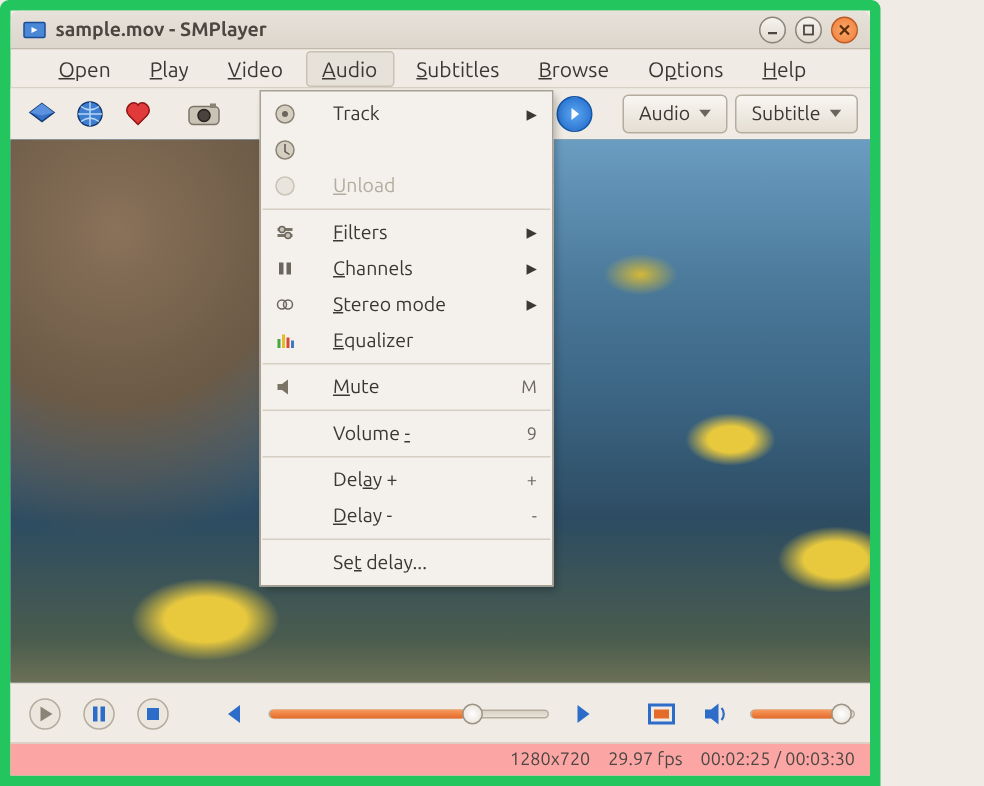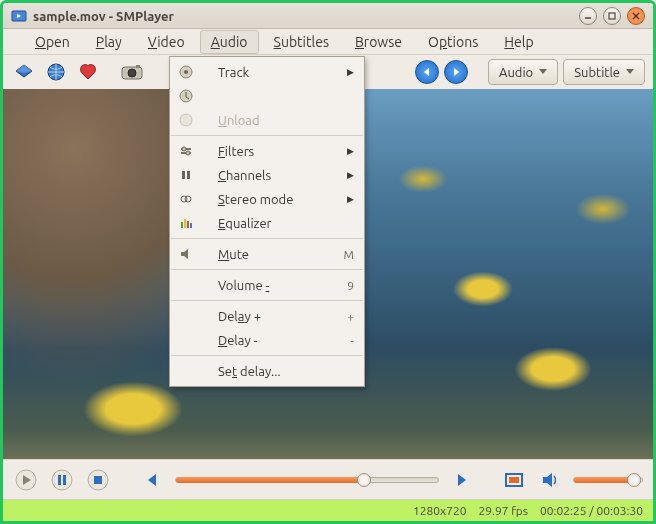--- a/index.html
+++ b/index.html
@@ -1,17 +1,17 @@
 <!DOCTYPE html>
 <html><head>
 <meta charset="utf-8">
 <style>
   * { box-sizing: border-box; margin: 0; padding: 0; font-family: "Ubuntu", "Liberation Sans", sans-serif; }
   body { width: 656px; height: 524px; background: #f0ece5; overflow: hidden; }
-  .window { width: 656px; height: 524px; border: 3px solid #22c55e; border-radius: 6px 6px 0 0; display: flex; flex-direction: column; background: #f0ece5; position: relative; }
+  .window { width: 587px; height: 524px; border: 7px solid #22c55e; border-radius: 6px 6px 0 0; display: flex; flex-direction: column; background: #f0ece5; position: relative; }
   .titlebar { height: 26px; background: linear-gradient(#e7e2da, #dcd6cc); border-bottom: 1px solid #c1b9ab; display: flex; align-items: center; padding: 0 8px; border-radius: 6px 6px 0 0; }
   .title-icon { width: 16px; height: 16px; margin-right: 6px; display: inline-flex; }
   .title-text { font-size: 13px; font-weight: bold; color: #4b4640; flex: 1; }
   .win-controls { display: flex; gap: 6px; }
   .win-btn { width: 18px; height: 18px; border-radius: 9px; border: 1px solid #8b847a; background: linear-gradient(#f6f3ee, #e1dbd0); display: flex; align-items: center; justify-content: center; cursor: pointer; }
   .win-btn.close { background: radial-gradient(#fca96a, #ef7d3b); border-color: #bb5a22; }
   .menubar { height: 26px; display: flex; align-items: center; padding: 0 21px; gap: 4px; border-bottom: 1px solid #d7d0c4; }
   .menu-item { padding: 4px 11px; font-size: 14px; color: #3b3833; cursor: pointer; border-radius: 3px; }
   .menu-item.active { background: #e7e2d9; border: 1px solid #c9c1b3; padding: 3px 10px; }
   .menu-item u { text-decoration: underline; }
@@ -41,21 +41,21 @@
   .dd-arrow { font-size: 9px; color: #3b3833; }
   .dd-sep { height: 1px; background: #d5cfc2; margin: 3px 1px; }
   .playbar { height: 40px; display: flex; align-items: center; padding: 0 10px; gap: 10px; background: #f0ece5; border-top: 1px solid #ddd6c9; }
   .play-btn { width: 26px; height: 26px; display: flex; align-items: center; justify-content: center; cursor: pointer; }
   .prog-track { flex: 1; height: 6px; background: linear-gradient(#d9d3c6, #e8e3d7); border: 1px solid #b4ac9e; border-radius: 3px; position: relative; }
   .prog-fill { position: absolute; left: 0; top: -1px; bottom: -1px; width: 70%; background: linear-gradient(#f79b5f, #e56b2a); border-radius: 3px; }
   .prog-thumb { position: absolute; left: 69%; top: -5px; width: 14px; height: 14px; background: radial-gradient(#fff,#e4ded3); border: 1px solid #9c9485; border-radius: 7px; cursor: pointer; }
   .vol-track { width: 70px; height: 6px; background: linear-gradient(#d9d3c6,#e8e3d7); border: 1px solid #b4ac9e; border-radius: 3px; position: relative; }
   .vol-fill { position: absolute; left: 0; top:-1px; bottom:-1px; width: 82%; background: linear-gradient(#f79b5f,#e56b2a); border-radius:3px; }
   .vol-thumb { position: absolute; left: 78%; top: -5px; width: 14px; height: 14px; background: radial-gradient(#fff,#e4ded3); border:1px solid #9c9485; border-radius:7px; cursor:pointer; }
-  .statusbar { height: 22px; background: #bef264; border-top: 1px solid #d7d0c4; display: flex; align-items: center; padding: 0 10px; font-size: 12px; color: #4b4640; gap: 12px; justify-content: flex-end; }
+  .statusbar { height: 22px; background: #fca5a5; border-top: 1px solid #d7d0c4; display: flex; align-items: center; padding: 0 10px; font-size: 12px; color: #4b4640; gap: 12px; justify-content: flex-end; }
   svg { display: block; }
 </style>
 </head>
 <body>
 
 <div class="window">
 
   <div class="titlebar">
     <span class="title-icon">
       <svg width="16" height="16">

